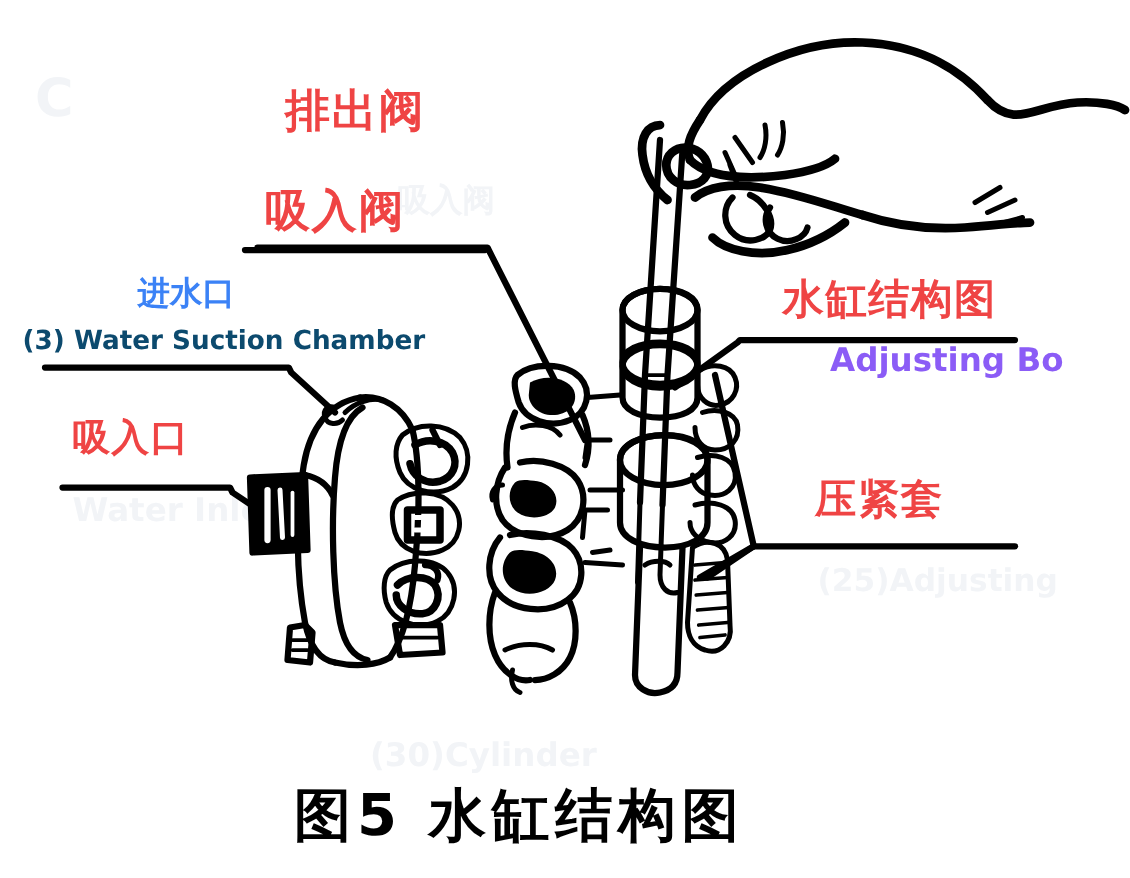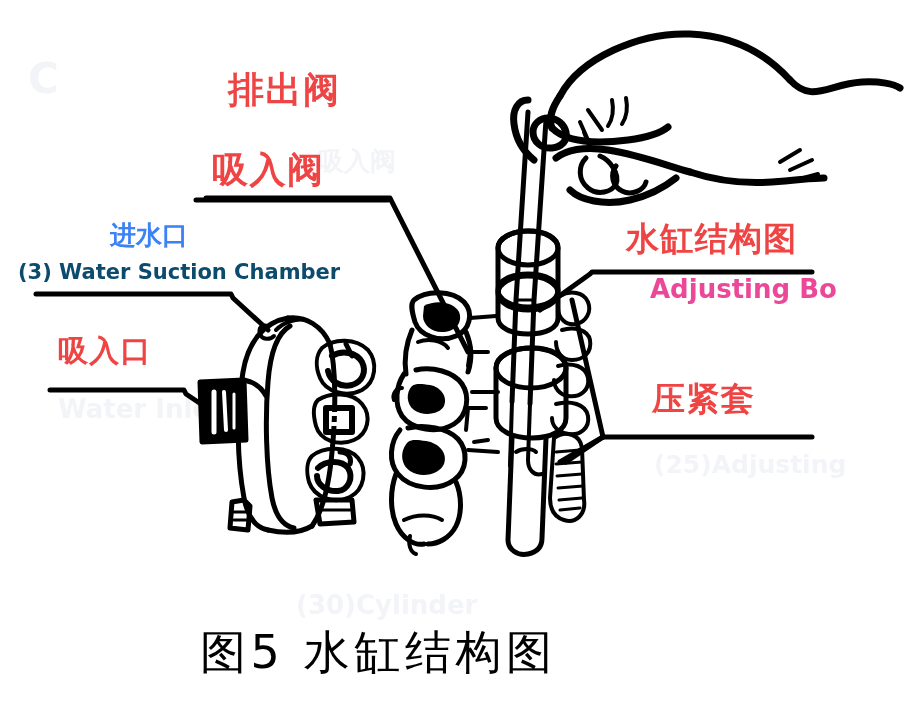--- a/index.html
+++ b/index.html
@@ -38,37 +38,38 @@
     font-family: "DejaVu Sans", sans-serif;
     font-weight: 700;
     color: #f2f4f7;
     white-space: nowrap;
     line-height: 1;
     user-select: none;
   }
   .caption {
     position: absolute;
     font-family: "DejaVu Sans", sans-serif;
-    font-weight: 400;
+    font-weight: 700;
     color: #000000;
     white-space: nowrap;
     letter-spacing: 0.10em;
+    margin-left: 35px;
   }
   svg { display: block; }
 </style>
 </head>
 <body>
 
 <div id="page" style="background: rgb(255, 255, 255);">
 
   <div class="layer" id="watermark-layer">
       <div class="watermark" style="left: 110px; top: 222px; font-size: 26px; color: #3b82f6;">进水口</div>
       <div class="watermark" style="left: 18px; top: 262px; font-size: 21px; color: #0c4a6e;">(3) Water Suction Chamber</div>
       <div class="watermark" style="left: 58px; top: 396px; font-size: 26px; color: rgb(242, 244, 247);">Water Inlet</div>
-      <div class="watermark" style="left: 650px; top: 276px; font-size: 26px; color: #ec4899;">Adjusting  Bo</div>
+      <div class="watermark" style="left: 664px; top: 276px; font-size: 26px; color: #8b5cf6;">Adjusting  Bo</div>
       <div class="watermark" style="left: 654px; top: 452px; font-size: 25px; color: rgb(242, 244, 247);">(25)Adjusting</div>
       <div class="watermark" style="left: 296px; top: 592px; font-size: 26px; color: rgb(242, 244, 247);">(30)Cylinder</div>
       <div class="watermark" style="left: 28px; top: 58px; font-size: 42px; color: rgb(242, 244, 247);">C</div>
       <div class="watermark" style="left: 318px; top: 148px; font-size: 26px; color: rgb(242, 244, 247);">吸入阀</div>
     </div>
 
   <svg class="layer" id="drawing-layer" viewBox="0 0 904 702" width="904" height="702">
 
     <g fill="none" stroke="#000000" stroke-width="5" stroke-linecap="round" stroke-linejoin="round">
 

